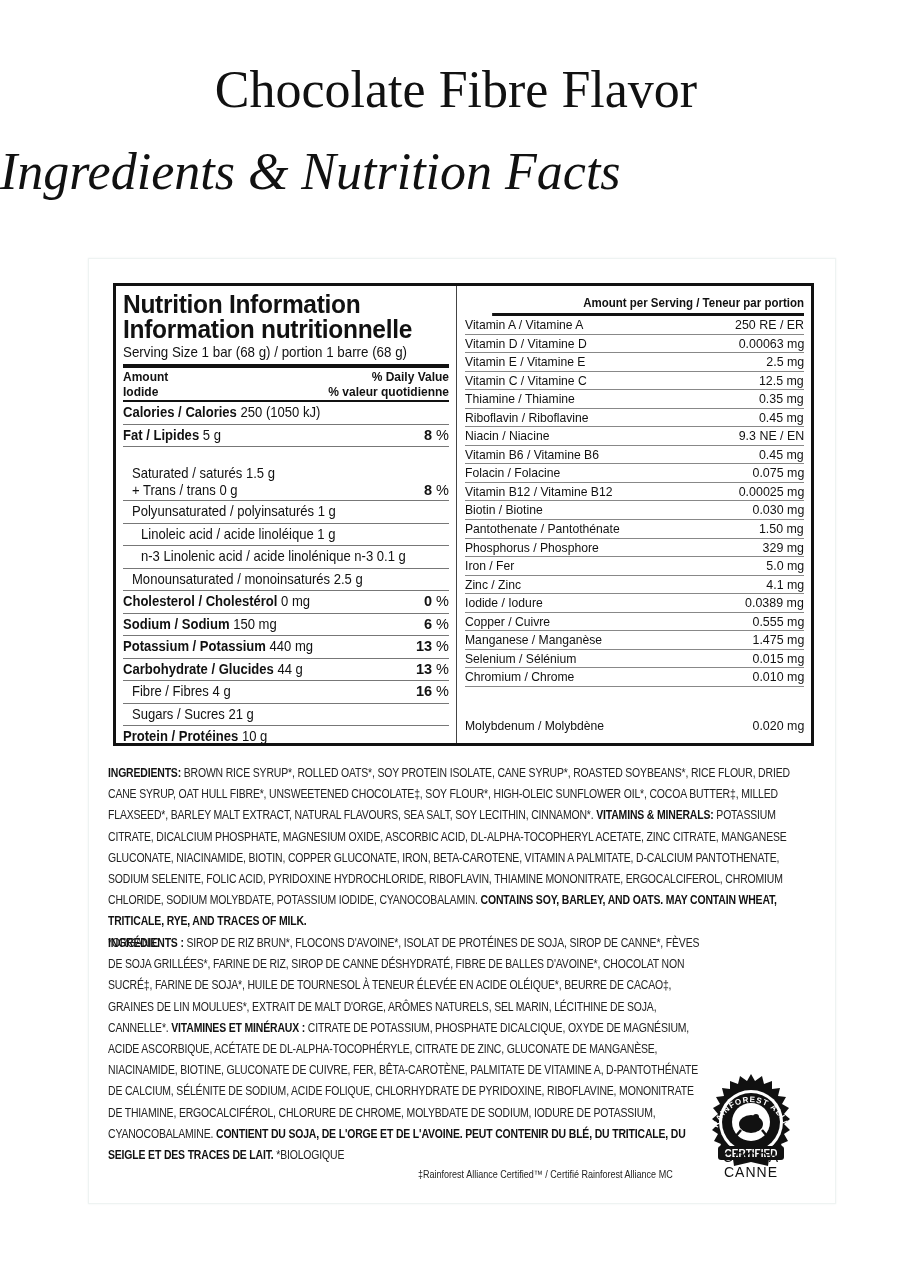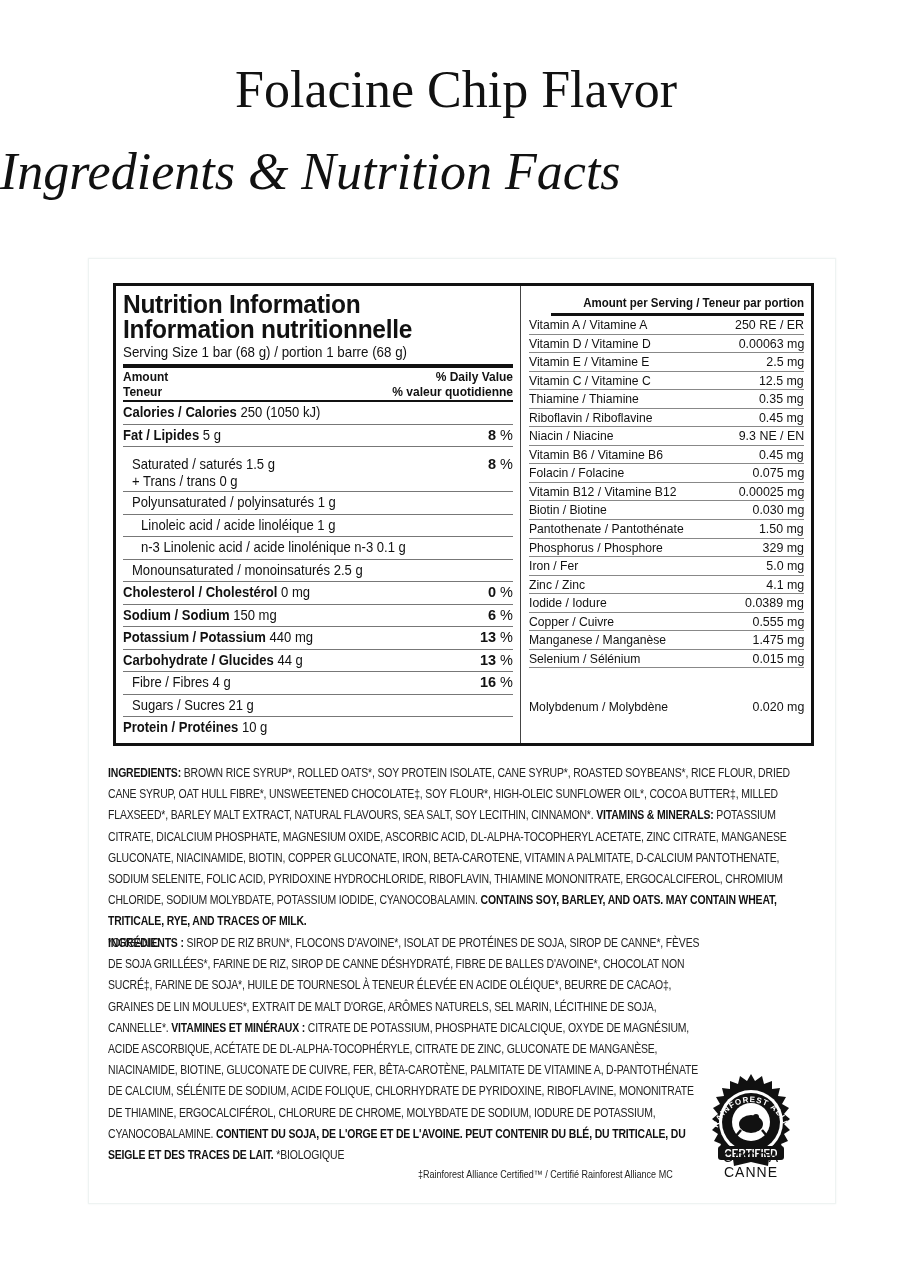--- a/index.html
+++ b/index.html
@@ -14,36 +14,36 @@
     font-family: "Liberation Serif", serif; font-style: italic; font-size: 52px; line-height: 60px; color: #111;
   }
   .panel {
     position: absolute; left: 88px; top: 258px; width: 746px; height: 944px;
     background: #fff; border: 1px solid #eef3f2; box-shadow: 0 0 2px #eef2f2;
   }
   .nutri-box {
     position: absolute; left: 113px; top: 283px; width: 695px; height: 457px;
     border: 3px solid #111; display: flex; font-family: "Liberation Sans", sans-serif;
   }
-  .col-left { width: 405px; border-right: 1.5px solid #444; padding: 6px 7px 0 7px; box-sizing: border-box; }
+  .col-left { width: 341px; border-right: 1.5px solid #444; padding: 6px 7px 0 7px; box-sizing: border-box; }
   .col-right { flex: 1; padding: 10px 7px 0 8px; box-sizing: border-box; }
 
   .nh1 { font-weight: bold; font-size: 25px; line-height: 25px; letter-spacing: -0.3px; transform: scaleX(0.98); transform-origin: left; white-space: nowrap; }
   .serving { font-size: 14.5px; line-height: 18px; margin-top: 1px; white-space: nowrap; transform: scaleX(0.92); transform-origin: left; }
   .hdr { border-top: 4px solid #111; margin-top: 3px; padding-top: 2px; display: flex; justify-content: space-between; font-weight: bold; font-size: 12px; line-height: 15px; }
   .hdr .r { text-align: right; }
-  .row { display: flex; justify-content: space-between; align-items: flex-start; border-top: 1px solid #777; font-size: 14.5px; line-height: 21.5px; white-space: nowrap; }
+  .row { display: flex; justify-content: space-between; align-items: flex-end; border-top: 1px solid #777; font-size: 14.5px; line-height: 21.5px; white-space: nowrap; }
   .row.first { border-top: 2px solid #111; }
   .row .lbl { transform: scaleX(0.9); transform-origin: left; }
   .row .lbl b { font-weight: bold; }
   .row .pct { font-size: 14.5px; }
   .row .pct b { font-weight: bold; }
   .ind1 { padding-left: 10px; }
   .ind2 { padding-left: 20px; }
-  .row.double { line-height: 17px; padding: 9px 0 1px 0; }
+  .row.double { line-height: 17px; padding: 18px 0 1px 0; }
   .row.double .lbl { line-height: 17px; }
 
   .r-hdr { font-weight: bold; font-size: 12.5px; line-height: 15px; text-align: right; border-bottom: 3.5px solid #111; padding-bottom: 2px; transform: scaleX(0.92); transform-origin: right; }
   .vrow { display: flex; justify-content: space-between; border-bottom: 1px solid #888; font-size: 13.5px; line-height: 17.55px; white-space: nowrap; }
   .vrow:last-child { border-bottom: none; margin-top: 30px; }
   .vrow .vl { transform: scaleX(0.9); transform-origin: left; }
   .vrow .vv { transform: scaleX(0.92); transform-origin: right; }
 
   .ingr {
     position: absolute; left: 108px; width: 712px;
@@ -58,34 +58,34 @@
     position: absolute; left: 418px; top: 1168px; font-family: "Liberation Sans", sans-serif;
     font-size: 11px; color: #222; transform: scaleX(0.82); transform-origin: left;
     white-space: nowrap;
   }
   .seal { position: absolute; left: 696px; top: 1058px; width: 110px; height: 128px; }
   .seal-text { position: absolute; left: 696px; width: 110px; text-align: center; font-family: "Liberation Sans", sans-serif; font-weight: normal; font-size: 14px; line-height: 15px; color: #111; letter-spacing: 1px; }
 </style>
 </head>
 <body>
 
-<div class="title-1">Folacine Chip Flavor</div>
+<div class="title-1">Chocolate Fibre Flavor</div>
 <div class="title-2">Ingredients &amp; Nutrition Facts</div>
 
 <div class="panel"></div>
 
 <div class="nutri-box">
   <div class="col-left">
     <div class="nh1">Nutrition Information</div>
     <div class="nh1">Information nutritionnelle</div>
     <div class="serving">Serving Size 1 bar (68 g) / portion 1 barre (68 g)</div>
     <div class="hdr">
       <div>
         <div>Amount</div>
-        <div>Teneur</div>
+        <div>Iodide</div>
       </div>
       <div class="r">
         <div>% Daily Value</div>
         <div>% valeur quotidienne</div>
       </div>
     </div>
     <div id="nutri-rows">
         <div class="row first">
           <span class="lbl"><b>Calories / Calories</b><span> 250 (1050 kJ)</span></span>
           <span class="pct"></span>
@@ -215,20 +215,24 @@
           <span class="vl">Copper / Cuivre</span>
           <span class="vv">0.555 mg</span>
         </div>
         <div class="vrow">
           <span class="vl">Manganese / Manganèse</span>
           <span class="vv">1.475 mg</span>
         </div>
         <div class="vrow">
           <span class="vl">Selenium / Sélénium</span>
           <span class="vv">0.015 mg</span>
+        </div>
+        <div class="vrow">
+          <span class="vl">Chromium / Chrome</span>
+          <span class="vv">0.010 mg</span>
         </div>
         <div class="vrow">
           <span class="vl">Molybdenum / Molybdène</span>
           <span class="vv">0.020 mg</span>
         </div>
       </div>
   </div>
 </div>
 
 <div class="ingr ingr-en">

